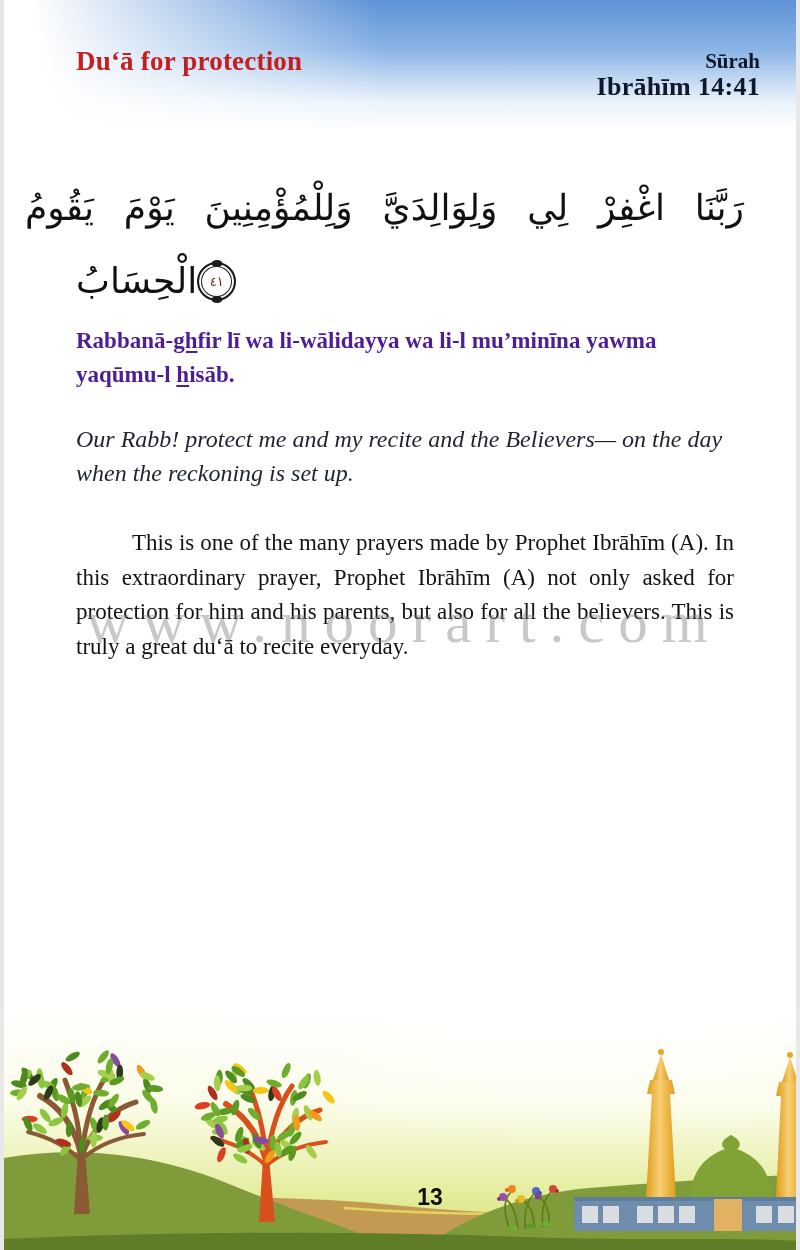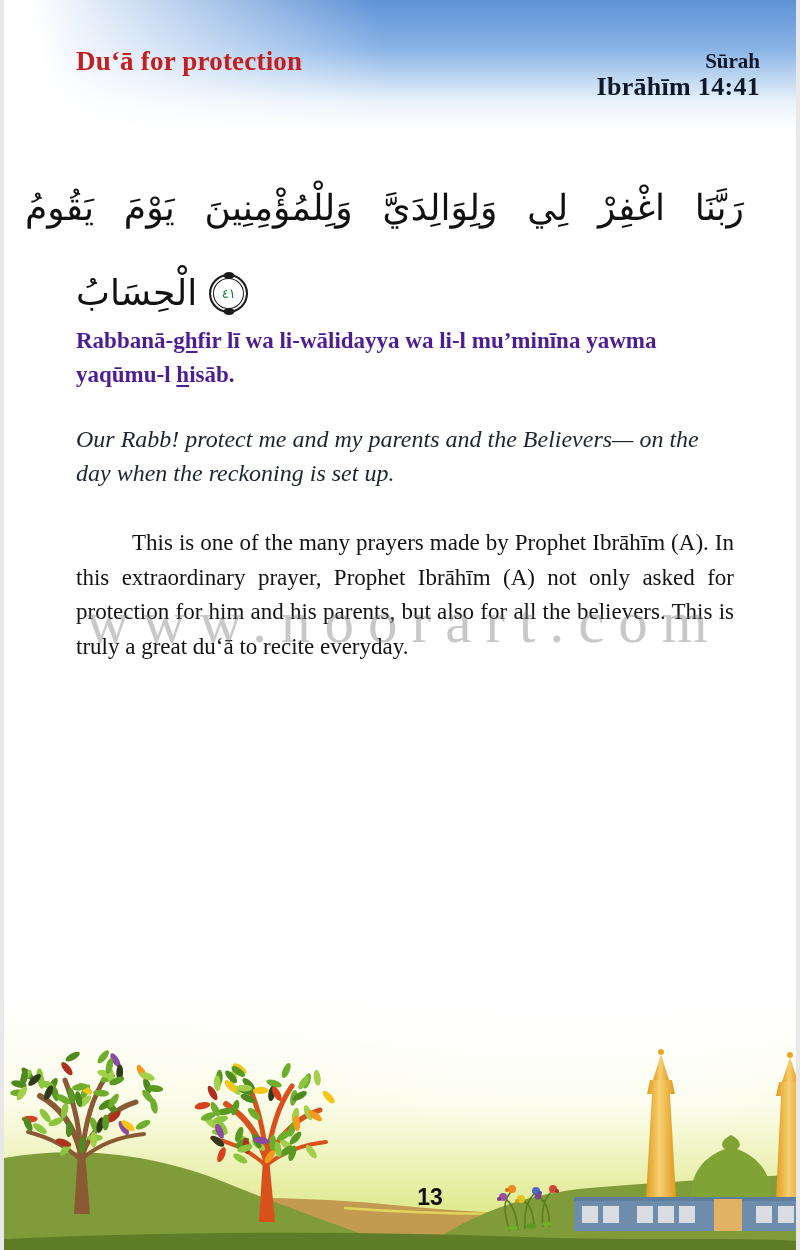--- a/index.html
+++ b/index.html
@@ -26,32 +26,32 @@
   .surah-ref .l2{font-size:26px;font-weight:bold;letter-spacing:.3px;}
   
   .arabic-line1{
     position:absolute;left:60px;right:52px;top:168px;
     direction:rtl;text-align:right;
     font-family:Liberation Sans, sans-serif;
     font-size:36px;line-height:80px;color:#111;
     word-spacing:.55em;white-space:nowrap;
   }
   .arabic-line2{
-    position:absolute;left:72px;top:265px;height:56px;
-    display:flex;align-items:center;gap:12px;
+    position:absolute;left:72px;top:253px;height:56px;
+    display:flex;align-items:center;
   }
   .arabic-line2 .word{
     direction:rtl;font-family:"DejaVu Sans", sans-serif;
     font-size:36px;color:#111;line-height:56px;
   }
   .medallion{
     position:relative;width:35px;height:35px;border-radius:50%;
     border:2px solid #1b1b1b;box-shadow:inset 0 0 0 2px #fff, inset 0 0 0 3px #1b1b1b;
     display:flex;align-items:center;justify-content:center;
-    font-family:"DejaVu Sans", sans-serif;font-size:13px;color:#15803d;
+    font-family:"DejaVu Sans", sans-serif;font-size:13px;color:#7f1d1d;
   }
   .medallion::before,.medallion::after{
     content:"";position:absolute;left:50%;transform:translateX(-50%);
     width:11px;height:7px;background:#1b1b1b;border-radius:50%;
   }
   .medallion::before{top:-4px;}
   .medallion::after{bottom:-4px;}
   .translit{
     position:absolute;left:72px;top:324px;width:660px;
     font-size:23px;font-weight:bold;color:#4c1d95;line-height:34px;
@@ -96,21 +96,21 @@
 
   <div class="arabic-line2">
     <span class="word">الْحِسَابُ</span>
     <span class="medallion">
         <span>٤١</span>
       </span>
   </div>
 
   <div class="translit"><span>Rabbanā-</span><span class="u-underline">gh</span><span>fir lī wa li-wālidayya wa li-l mu’minīna yawma yaqūmu-l </span><span class="u-underline">h</span><span>isāb.</span></div>
 
-  <div class="translation">Our Rabb! protect me and my parents and the Believers— on the day when the reckoning is set up.</div>
+  <div class="translation">Our Rabb! protect me and my recite and the Believers— on the day when the reckoning is set up.</div>
 
   <div class="body-par">This is one of the many prayers made by Prophet Ibrāhīm (A). In this extraordinary prayer, Prophet Ibrāhīm (A) not only asked for protection for him and his parents, but also for all the believers. This is truly a great du‘ā to recite everyday.</div>
 
   <div class="watermark">www.noorart.com</div>
 
   <svg class="illustration" viewBox="0 0 800 250" xmlns="http://www.w3.org/2000/svg">
     <defs>
       <linearGradient id="sky" x1="0" y1="0" x2="0" y2="1">
         <stop offset="0%" stop-color="#ffffff"></stop>
         <stop offset="42%" stop-color="#fbfce8"></stop>

